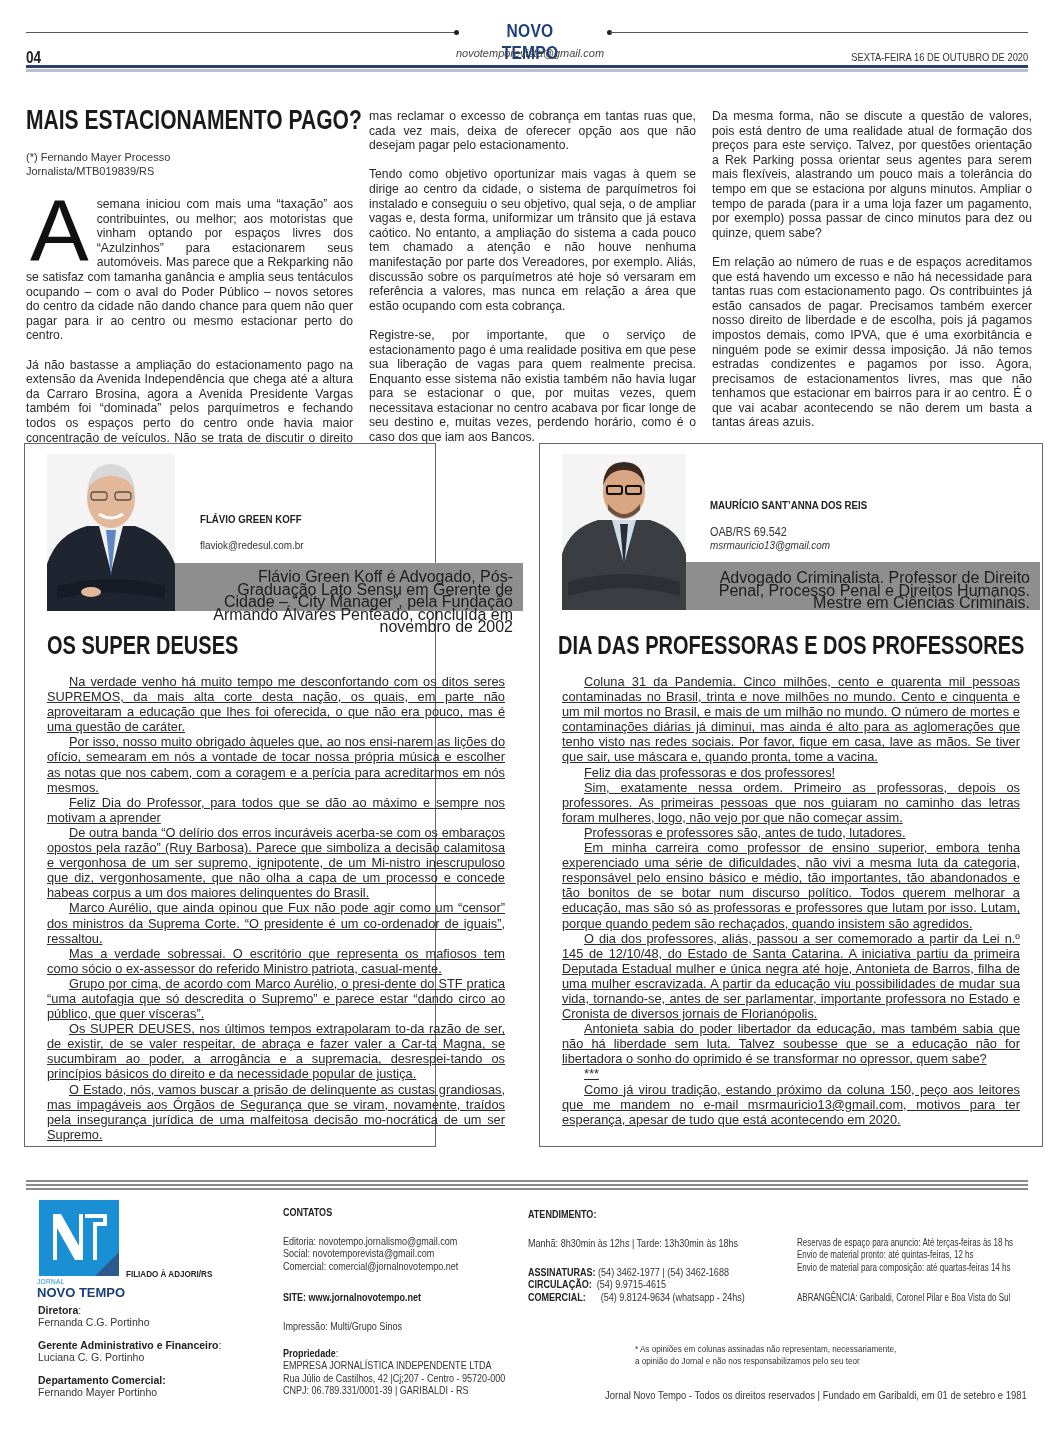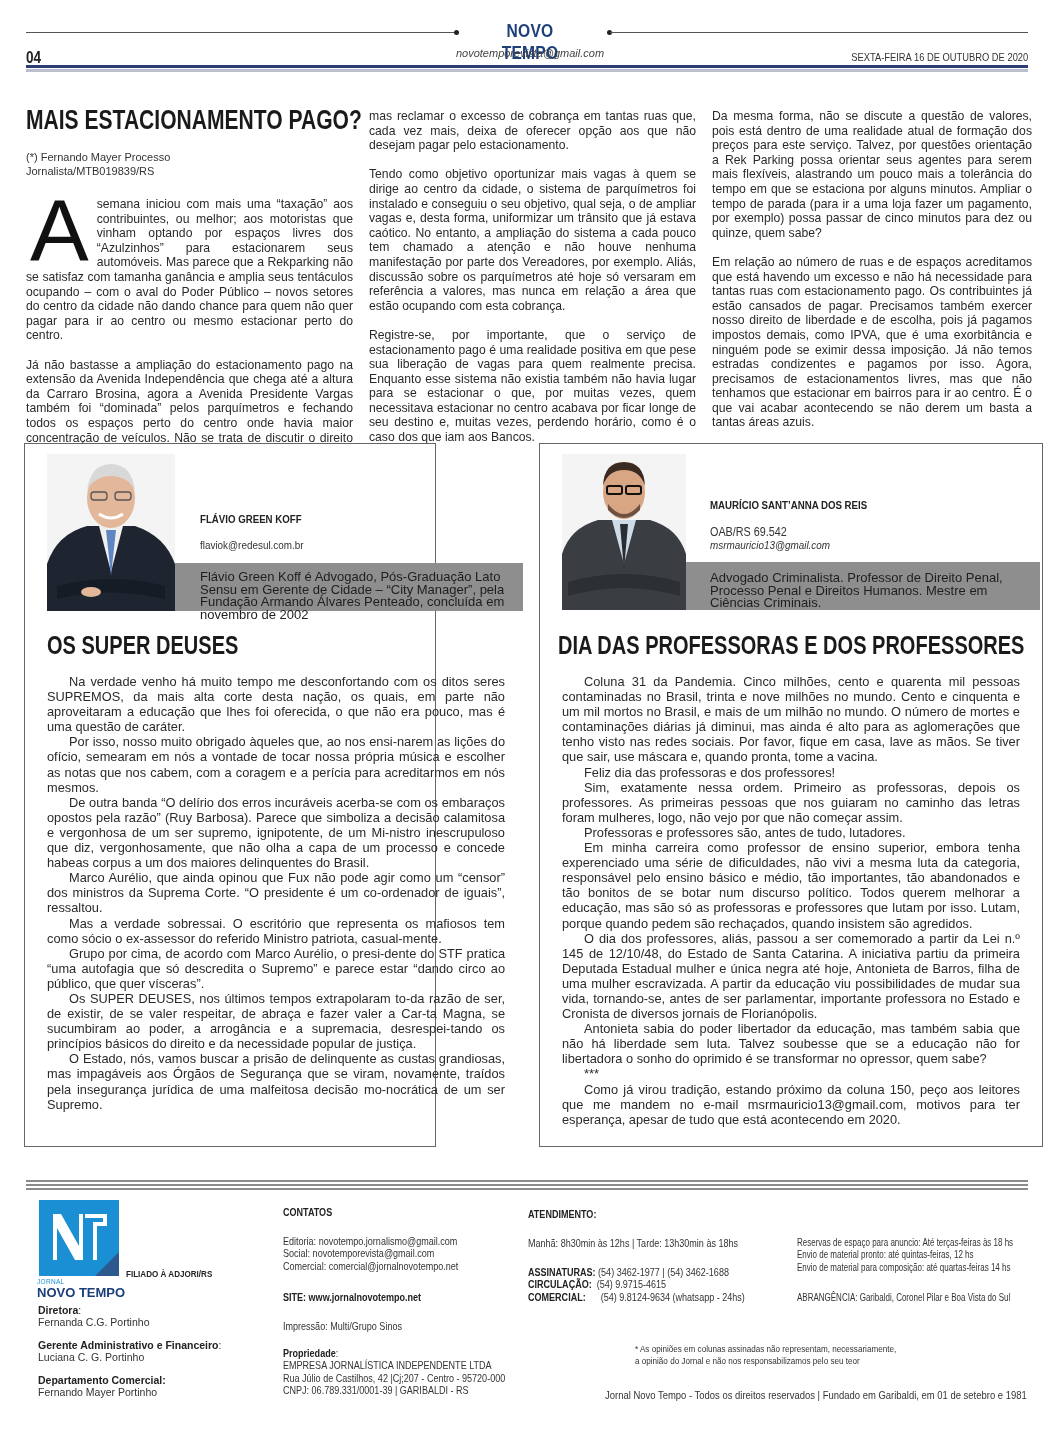--- a/index.html
+++ b/index.html
@@ -18,26 +18,26 @@
   
   .art-title { position: absolute; top: 105px; left: 26px; font-size: 27px; font-weight: bold; color: #1a1a1a; transform: scaleX(0.78); transform-origin: left; white-space: nowrap; }
   .byline { position: absolute; top: 150px; left: 26px; font-size: 11px; line-height: 14px; color: #333; }
   .col { position: absolute; font-size: 12.2px; line-height: 14.6px; text-align: justify; color: #2a2a2a; }
   .col p { margin-bottom: 14.6px; }
   .dropcap { float: left; font-size: 88px; line-height: 64px; font-weight: normal; margin: 2px 8px 0 4px; color: #111; font-family: "Liberation Sans", sans-serif; }
 
   
   .box { position: absolute; border: 1.5px solid #666; background: #fff; }
   .photo { position: absolute; overflow: hidden; }
-  .bio-band { position: absolute; background: #8e8e8e; color: #1e1e1e; font-size: 13px; line-height: 12.5px; padding: 8px 10px 16px 0; }
+  .bio-band { position: absolute; background: #8e8e8e; color: #1e1e1e; font-size: 16px; line-height: 12.5px; padding: 8px 10px 16px 0; text-align: right; }
   .author-name { position: absolute; font-size: 11px; font-weight: bold; color: #222; transform: scaleX(0.88); transform-origin: left; white-space: nowrap; }
   .author-small { position: absolute; font-size: 11px; color: #333; transform: scaleX(0.9); transform-origin: left; white-space: nowrap; }
   .box-title { position: absolute; font-size: 26px; font-weight: bold; color: #1a1a1a; transform: scaleX(0.77); transform-origin: left; white-space: nowrap; }
   .box-body { position: absolute; font-size: 12.8px; line-height: 15.1px; text-align: justify; color: #2a2a2a; }
-  .box-body p { text-indent: 22px; }
+  .box-body p { text-indent: 22px; text-decoration: underline; }
 
   
   .ft-rule { position: absolute; left: 26px; width: 1002px; height: 2px; background: #8a8a8a; }
   .logo { position: absolute; left: 39px; top: 1200px; width: 80px; height: 76px; background: #1b8fd3; }
   .logo-corner { position: absolute; right: 0; bottom: 0; width: 0; height: 0; border-left: 24px solid transparent; border-bottom: 24px solid #2c5a8e; }
   .logo-jornal { position: absolute; left: 37px; top: 1278px; font-size: 6.5px; color: #1b8fd3; letter-spacing: 0.3px; }
   .logo-name { position: absolute; left: 37px; top: 1285px; font-size: 13px; font-weight: bold; color: #1b3e78; }
   .filiado { position: absolute; left: 126px; top: 1268px; font-size: 9.5px; font-weight: bold; color: #222; transform: scaleX(0.85); transform-origin: left; white-space: nowrap; }
   .ft-text { position: absolute; font-size: 10.5px; line-height: 12.4px; color: #333; white-space: nowrap; }
   .ft-text b { color: #222; }
@@ -97,20 +97,21 @@
       <ellipse cx="44" cy="138" rx="10" ry="5" fill="#e2b79a"></ellipse>
     </svg>
   </div>
   <div class="author-name" style="left:175px;top:69px;">FLÁVIO GREEN KOFF</div>
   <div class="author-small" style="left:175px;top:95px;">flaviok@redesul.com.br</div>
   <div class="bio-band" style="left:150px;top:119px;width:348px;height:48px;padding-left:25px;">Flávio Green Koff é Advogado, Pós-Graduação Lato Sensu em Gerente de Cidade – “City Manager”, pela Fundação Armando Álvares Penteado, concluída em novembro de 2002</div>
   <h2 class="box-title" style="left:22px;top:186px;">OS SUPER DEUSES</h2>
   <div class="box-body" style="left:22px;top:230px;width:458px;" id="left-body">
       <p>Na verdade venho há muito tempo me desconfortando com os ditos seres SUPREMOS, da mais alta corte desta nação, os quais, em parte não aproveitaram a educação que lhes foi oferecida, o que não era pouco, mas é uma questão de caráter.</p>
       <p>Por isso, nosso muito obrigado àqueles que, ao nos ensi-narem as lições do ofício, semearam em nós a vontade de tocar nossa própria música e escolher as notas que nos cabem, com a coragem e a perícia para acreditarmos em nós mesmos.</p>
+      <p>Feliz Dia do Professor, para todos que se dão ao máximo e sempre nos motivam a aprender</p>
       <p>De outra banda “O delírio dos erros incuráveis acerba-se com os embaraços opostos pela razão” (Ruy Barbosa). Parece que simboliza a decisão calamitosa e vergonhosa de um ser supremo, ignipotente, de um Mi-nistro inescrupuloso que diz, vergonhosamente, que não olha a capa de um processo e concede habeas corpus a um dos maiores delinquentes do Brasil.</p>
       <p>Marco Aurélio, que ainda opinou que Fux não pode agir como um “censor” dos ministros da Suprema Corte. “O presidente é um co-ordenador de iguais”, ressaltou.</p>
       <p>Mas a verdade sobressai. O escritório que representa os mafiosos tem como sócio o ex-assessor do referido Ministro patriota, casual-mente.</p>
       <p>Grupo por cima, de acordo com Marco Aurélio, o presi-dente do STF pratica “uma autofagia que só descredita o Supremo” e parece estar “dando circo ao público, que quer vísceras”.</p>
       <p>Os SUPER DEUSES, nos últimos tempos extrapolaram to-da razão de ser, de existir, de se valer respeitar, de abraça e fazer valer a Car-ta Magna, se sucumbiram ao poder, a arrogância e a supremacia, desrespei-tando os princípios básicos do direito e da necessidade popular de justiça.</p>
       <p>O Estado, nós, vamos buscar a prisão de delinquente as custas grandiosas, mas impagáveis aos Órgãos de Segurança que se viram, novamente, traídos pela insegurança jurídica de uma malfeitosa decisão mo-nocrática de um ser Supremo.</p>
     </div>
 </div>
 
 <div class="box" style="left:539px;top:443px;width:504px;height:704px;">

